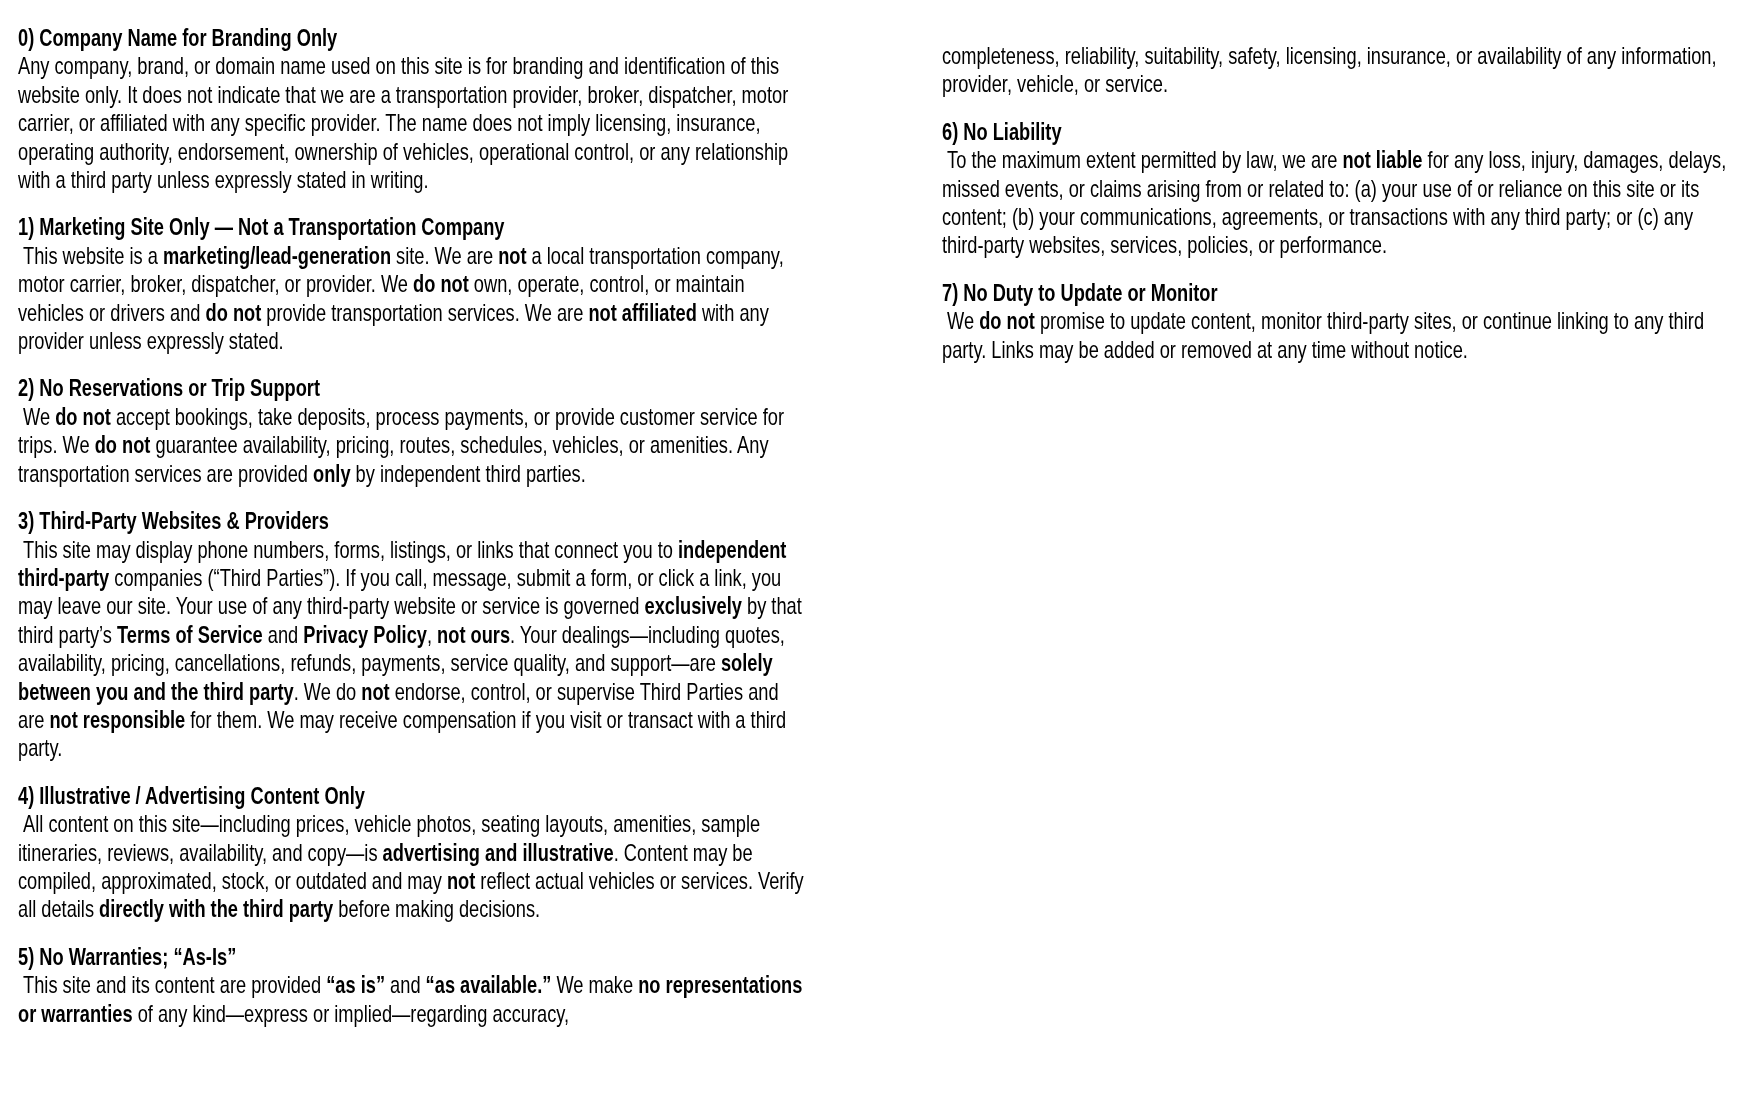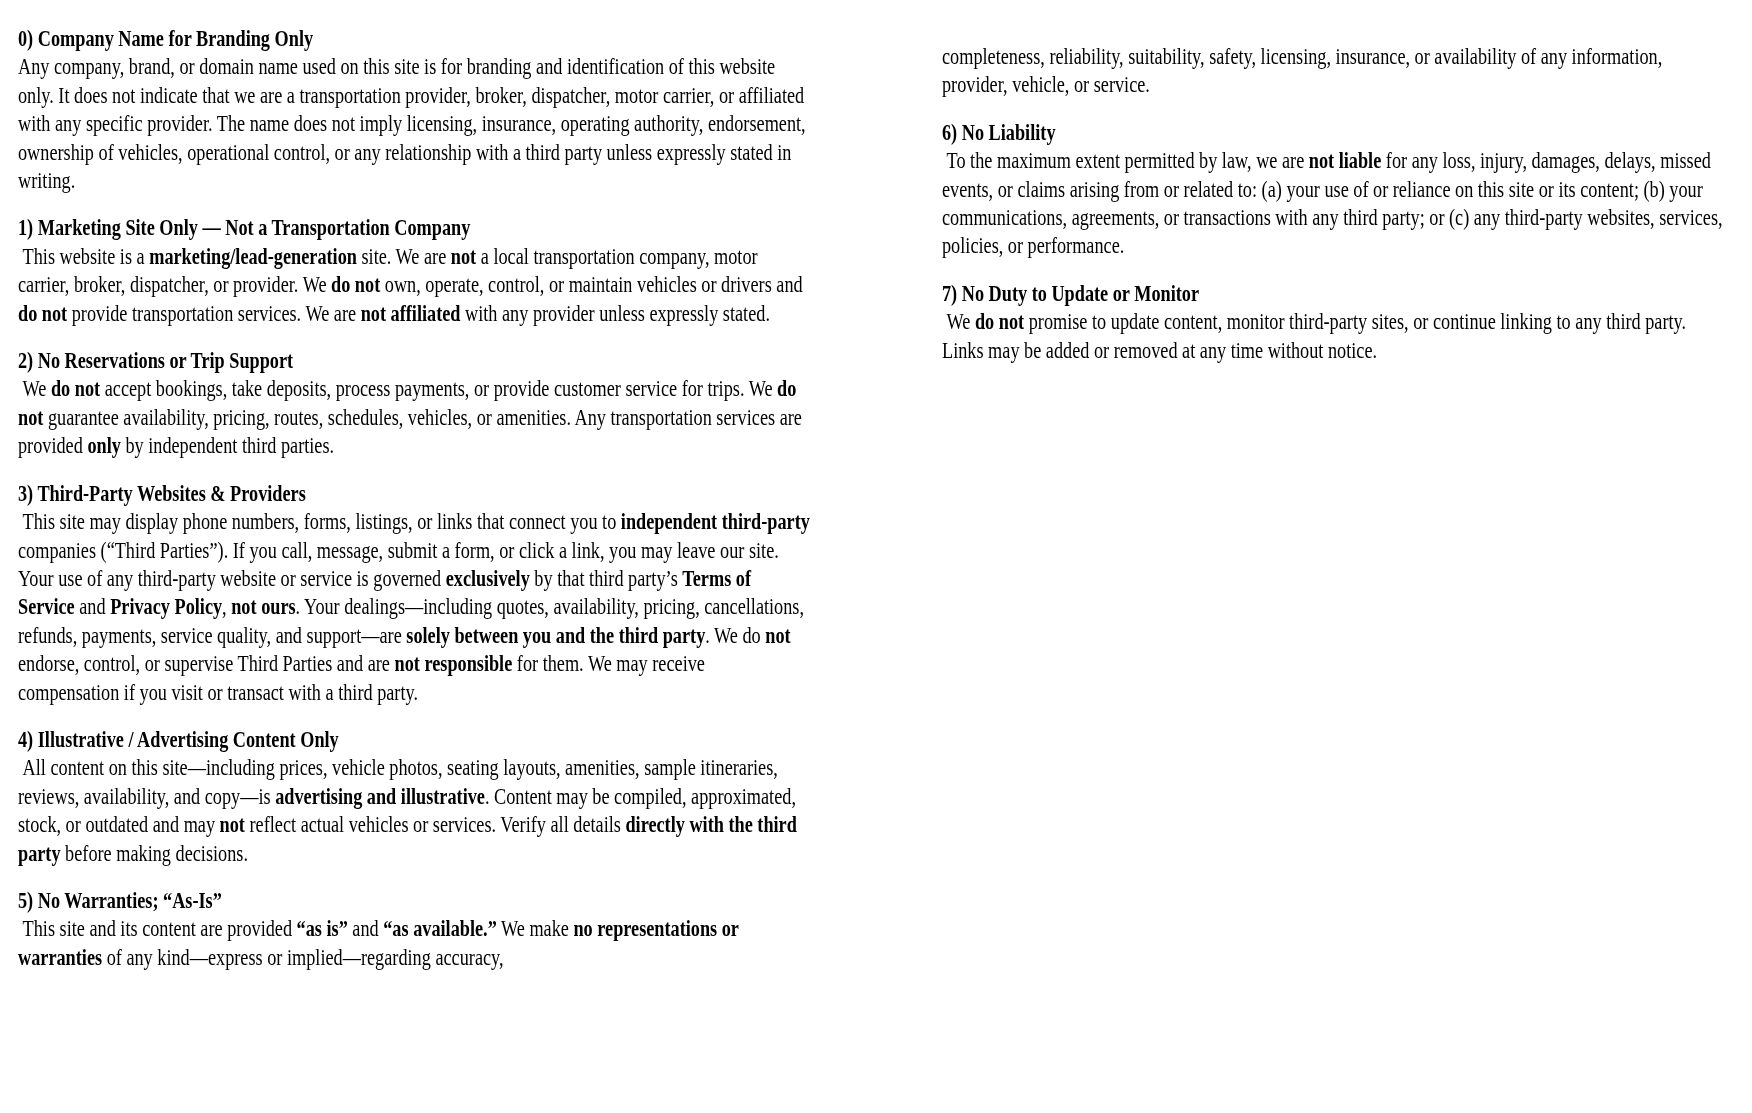--- a/index.html
+++ b/index.html
@@ -6,21 +6,21 @@
     margin: 0;
     padding: 0;
     background: #ffffff;
   }
   .page {
     position: relative;
     width: 1752px;
     height: 1113px;
     background: #ffffff;
     color: #000000;
-    font-family: Liberation Serif, serif;
+    font-family: Liberation Sans, sans-serif;
     font-size: 24px;
     line-height: 28.4px;
     overflow: hidden;
   }
   
   .col {
     position: absolute;
     transform: scaleX(0.76);
     transform-origin: 0 0;
   }

